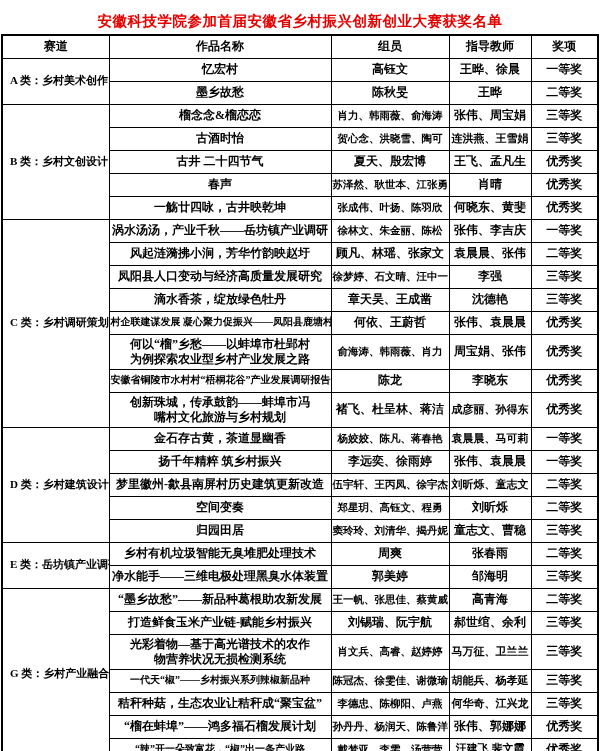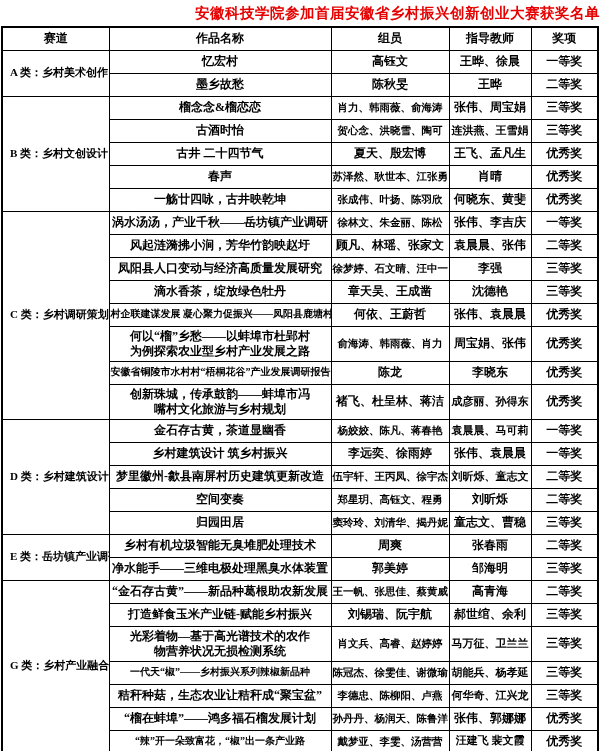--- a/index.html
+++ b/index.html
@@ -4,26 +4,27 @@
 <style>
   * { box-sizing: border-box; margin: 0; padding: 0; }
   html, body {
     width: 600px; height: 751px;
     background: var(--background, #ffffff);
     color: var(--text, #000000);
     font-family: "Liberation Serif", "DejaVu Serif", serif;
     overflow: hidden;
   }
   .title {
-    text-align: right;
+    text-align: center;
     font-size: 14.5px;
     font-weight: bold;
     color: var(--title_red, #e60000);
     padding: 4px 0 3px;
     letter-spacing: 0.5px;
+    margin-top: 8px;
   }
   table.awards {
     border-collapse: collapse;
     table-layout: fixed;
     width: 596px;
     margin: 0 auto;
     border: 2px solid var(--border, #000000);
   }
   th, td {
     border: 1px solid var(--border, #000000);
@@ -159,21 +160,21 @@
         <td class="award">优秀奖</td>
       </tr>
       <tr>
         <td rowspan="5" class="track">D 类：乡村建筑设计</td>
         <td class="work">金石存古黄，茶道显幽香</td>
         <td class="members shrink">杨姣姣、陈凡、蒋春艳</td>
         <td class="teachers shrink">袁晨晨、马可莉</td>
         <td class="award">一等奖</td>
       </tr>
       <tr>
-        <td class="work">乡村建筑设计 筑乡村振兴</td>
+        <td class="work">扬千年精粹 筑乡村振兴</td>
         <td class="members">李远奕、徐雨婷</td>
         <td class="teachers">张伟、袁晨晨</td>
         <td class="award">一等奖</td>
       </tr>
       <tr>
         <td class="work">梦里徽州-歙县南屏村历史建筑更新改造</td>
         <td class="members shrink">伍宇轩、王丙凤、徐宇杰</td>
         <td class="teachers shrink">刘昕烁、童志文</td>
         <td class="award">二等奖</td>
       </tr>
@@ -197,21 +198,21 @@
         <td class="award">二等奖</td>
       </tr>
       <tr>
         <td class="work">净水能手——三维电极处理黑臭水体装置</td>
         <td class="members">郭美婷</td>
         <td class="teachers">邹海明</td>
         <td class="award">三等奖</td>
       </tr>
       <tr>
         <td rowspan="7" class="track">G 类：乡村产业融合</td>
-        <td class="work">“金石存古黄”——新品种葛根助农新发展</td>
+        <td class="work">“墨乡故愁”——新品种葛根助农新发展</td>
         <td class="members shrink">王一帆、张思佳、蔡黄威</td>
         <td class="teachers">高青海</td>
         <td class="award">二等奖</td>
       </tr>
       <tr>
         <td class="work">打造鲜食玉米产业链-赋能乡村振兴</td>
         <td class="members">刘锡瑞、阮宇航</td>
         <td class="teachers">郝世绾、余利</td>
         <td class="award">三等奖</td>
       </tr>

